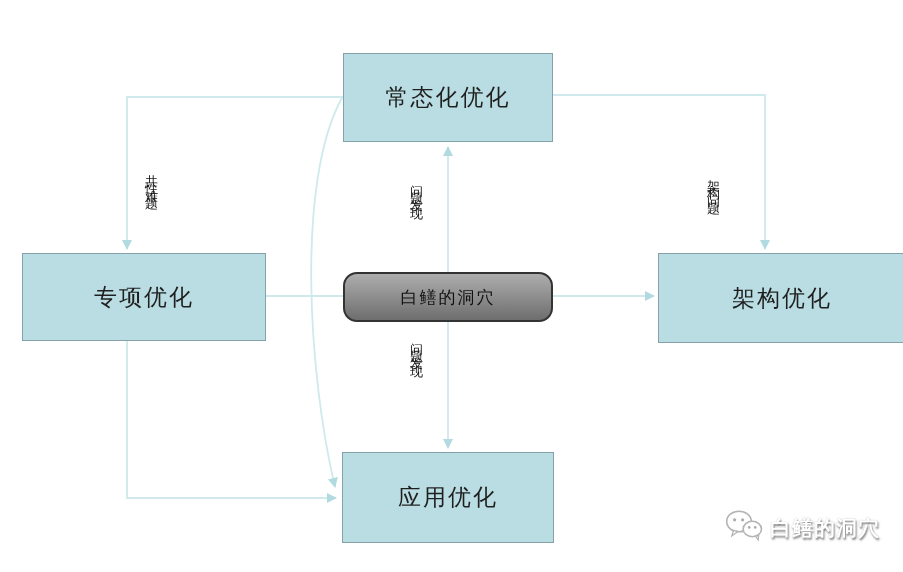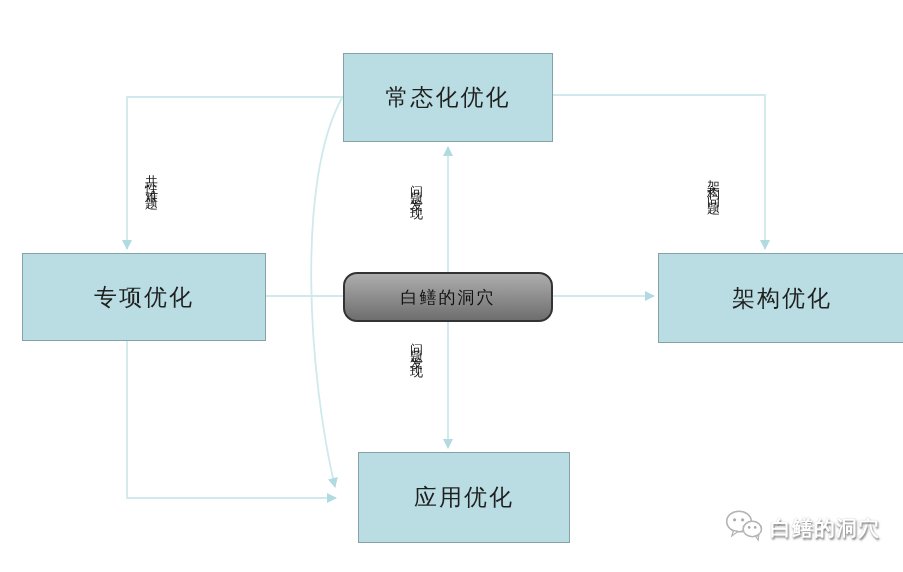--- a/index.html
+++ b/index.html
@@ -107,21 +107,21 @@
   </div>
 
   <div class="node" style="left:22px; top:253px; width:244px; height:88px;font-family:Liberation Mono, monospace;">
     <span>专项优化</span>
   </div>
 
   <div class="node" style="left:658px; top:253px; width:248px; height:90px;">
     <span>架构优化</span>
   </div>
 
-  <div class="node" style="left:342px; top:452px; width:212px; height:91px;margin-left:16px;">
+  <div class="node" style="left:342px; top:452px; width:212px; height:91px;">
     <span>应用优化</span>
   </div>
 
   <div class="node center" style="left:343px; top:272px; width:210px; height:50px;">
     <span>白鳝的洞穴</span>
   </div>
 
   <div class="vlabel" style="left:407px; top:174px;">问题发现</div>
 
   <div class="vlabel" style="left:407px; top:332px;">问题发现</div>

